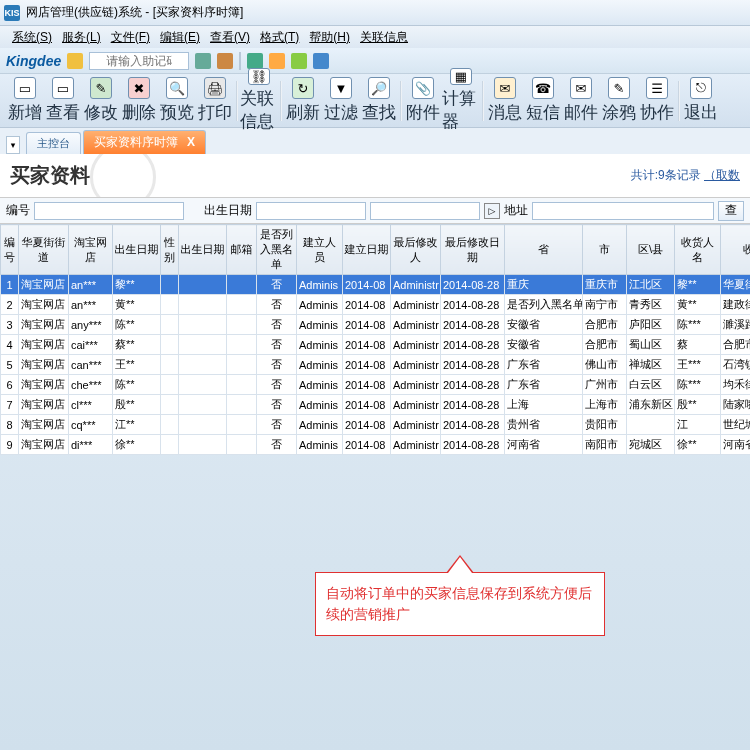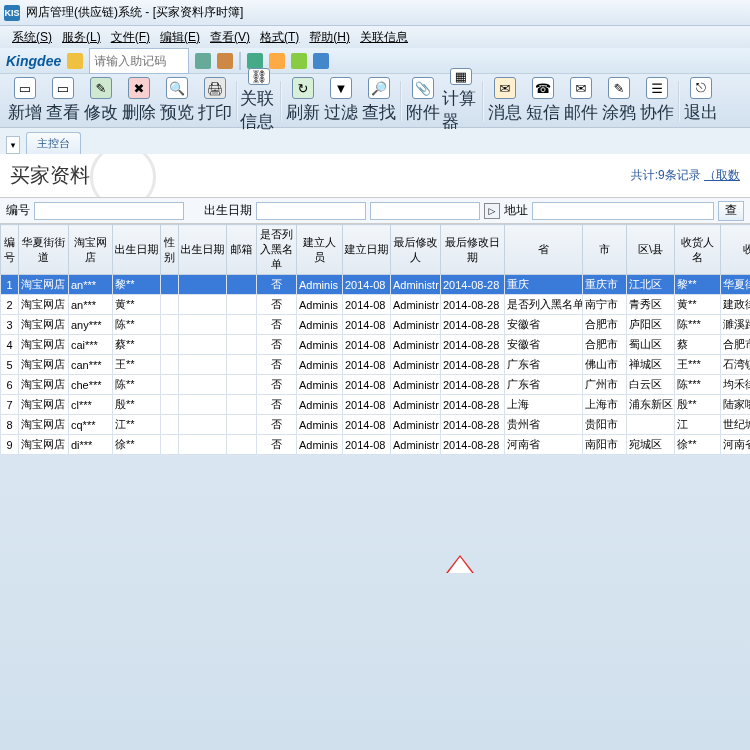--- a/index.html
+++ b/index.html
@@ -4,36 +4,36 @@
 <style>
 *{box-sizing:border-box;margin:0;padding:0;font-family:"Microsoft YaHei",SimSun,Arial,sans-serif;font-size:12px}
 body{background:linear-gradient(180deg,#e8f0f8 0%,#d0e0ec 100%);width:750px;height:750px;overflow:hidden;position:relative}
 .titlebar{background:linear-gradient(180deg,#f2f7fc,#dce8f4);height:26px;display:flex;align-items:center;padding:0 4px;border-bottom:1px solid #b8c8d8}
 .titlebar .ico{width:16px;height:16px;background:#2a7ab8;color:#fff;font-size:9px;display:inline-flex;align-items:center;justify-content:center;border-radius:2px;margin-right:6px;font-weight:bold}
 .menubar{background:linear-gradient(180deg,#eef4fa,#dde8f3);height:22px;display:flex;align-items:center;padding:0 8px;gap:2px}
 .menubar span{padding:15px 4px;cursor:default;text-decoration:underline}
 .helprow{background:linear-gradient(180deg,#e8f2fb,#d8e6f2);height:26px;display:flex;align-items:center;padding:0 6px;gap:6px;border-bottom:1px solid #c0d0de}
 .brand{color:#0a5aa0;font-weight:bold;font-size:14px;font-style:italic}
 .helprow .ico-sm{width:16px;height:16px;background:#f0c040;border-radius:2px;display:inline-block}
-.helprow input{width:100px;height:26px;border:1px solid #a8c0d8;padding:0 4px;background:#fff}
+.helprow input{width:100px;height:18px;border:1px solid #a8c0d8;padding:0 16px;background:#fff}
 .helprow .tool-ico{width:16px;height:16px;display:inline-block;border-radius:2px}
 .toolbar{background:linear-gradient(180deg,#e4eef8,#d2e0ee);height:54px;display:flex;align-items:center;padding:0 6px;border-bottom:1px solid #b8c8d8}
 .tbtn{display:flex;flex-direction:column;align-items:center;justify-content:center;width:38px;height:48px;cursor:pointer}
 .tbtn .ic{width:22px;height:22px;border:1px solid #7090b0;border-radius:3px;margin-bottom:2px;display:flex;align-items:center;justify-content:center;font-size:13px}
 .tbtn .lb{font-size:17px;color:#234}
 .vsep{width:2px;height:40px;background:linear-gradient(90deg,#b8c8d8,#fff);margin:0 2px}
 .tabs{background:#e8f0f8;height:26px;display:flex;align-items:flex-end;padding:0 6px;gap:2px}
 .tabs .arrow{width:14px;height:18px;background:#fff;border:1px solid #b0c4d6;font-size:9px;display:flex;align-items:center;justify-content:center;margin-right:4px}
 .tabs .tab{padding:3px 10px;border:1px solid #a8c0d8;border-bottom:none;border-radius:3px 3px 0 0;font-size:11px}
 .tabs .tab.inact{background:linear-gradient(180deg,#f8fbfe,#e4eef8);color:#2a5a8a}
 .tabs .tab.act{background:linear-gradient(180deg,#ffb070,#ff8030);color:#fff}
 .tabs .tab.act .x{margin-left:6px;font-weight:bold}
 .banner{background:#fff;height:44px;display:flex;align-items:center;justify-content:space-between;padding:0 10px;border-bottom:1px solid #ccc;position:relative;overflow:hidden}
 .banner::before{content:"";position:absolute;left:90px;top:-10px;width:60px;height:60px;border:3px solid #e8e8e8;border-radius:50%}
-.banner h2{font-size:20px;font-weight:normal;color:#333;position:relative;z-index:1}
+.banner h2{font-size:20px;font-weight:bold;color:#333;position:relative;z-index:1}
 .banner .rt{color:#2a5aa0;font-size:12px}
 .banner .rt a{color:#2a5aa0;text-decoration:underline;cursor:pointer}
 .filters{background:#f4f8fc;height:26px;display:flex;align-items:center;padding:0 6px;gap:4px;border-bottom:1px solid #ccc}
 .filters label{font-size:12px}
 .filters input{height:18px;border:1px solid #a8c0d8;padding:0 4px;background:#fff}
 .filters .f1{width:150px}
 .filters .f2{width:110px}
 .filters .go{width:16px;height:16px;border:1px solid #888;background:#eef4fa;font-size:9px;display:flex;align-items:center;justify-content:center}
 .filters .btn{height:20px;padding:0 6px;border:1px solid #a8c0d8;background:linear-gradient(180deg,#fff,#e4eef8)}
 .grid{background:#fff;overflow:auto}
@@ -155,20 +155,24 @@
     <div class="vsep"></div>
     <div class="tbtn">
       <div class="ic" style="background:#fff">⎋</div>
       <div class="lb">退出</div>
     </div>
   </div>
 
 <div class="tabs">
   <span class="arrow">▾</span>
   <span class="tab inact">主控台</span>
+  <span class="tab act">
+    <span>买家资料序时簿</span>
+    <span class="x">X</span>
+  </span>
 </div>
 
 <div class="banner">
   <h2>买家资料</h2>
   <span class="rt">
     <span>共计:</span><span>9</span><span>条记录</span>
     <a>（取数</a>
   </span>
 </div>
 
@@ -398,13 +402,14 @@
           <td>宛城区</td>
           <td>徐**</td>
           <td>河南省南阳</td>
         </tr>
       </tbody>
   </table>
 </div>
 
 <div class="callout">
   <div class="tri"></div>
+  <div class="box">自动将订单中的买家信息保存到系统方便后续的营销推广</div>
 </div>
 
 </body></html>

